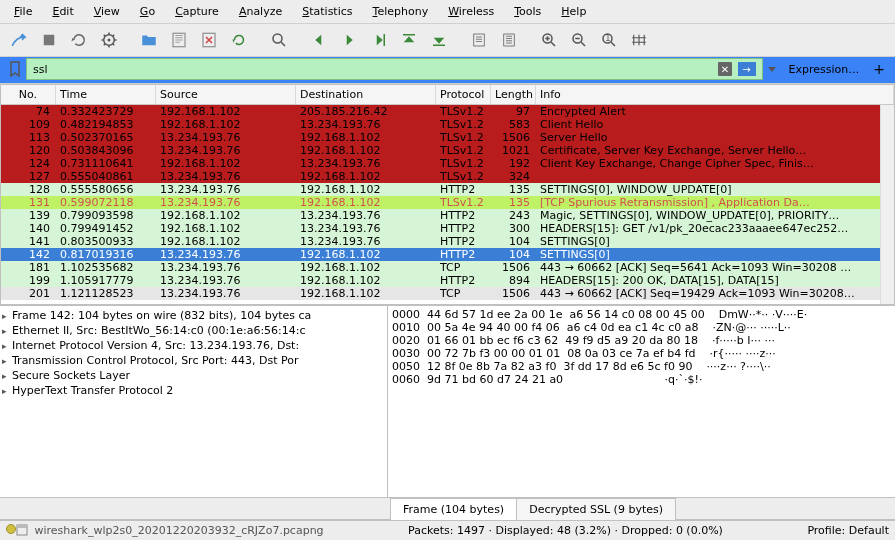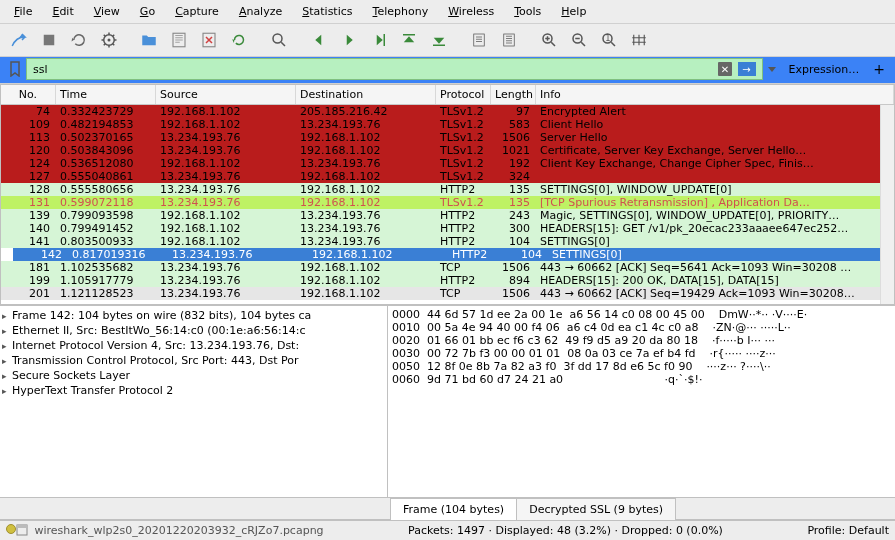--- a/index.html
+++ b/index.html
@@ -30,21 +30,21 @@
 .col-len { width: 45px; text-align: right; }
 .col-info { flex: 1; }
 .packet-rows { font-family: "Liberation Mono","DejaVu Sans Mono",monospace; font-size: 11.5px; line-height: 13px; }
 .prow { display: flex; white-space: nowrap; }
 .prow > div { padding: 0 4px; overflow: hidden; }
 .prow .col-no { text-align: right; padding-right: 6px; }
 .prow .col-len { padding-right: 6px; }
 .hl-blue { background: #b91c1c; }
 .hl-green { background: #d6f5d6; }
 .hl-black { background: #bef264; color: #d05050; }
-.hl-select { background: #3a7fd5; color: white; margin-left: 12px; }
+.hl-select { background: #3a7fd5; color: white; }
 .hl-gray { background: #e6e6e6; }
 .mid-section { display: flex; height: 192px; border-top: 1px solid #c0c0c0; background: white; }
 .tree-panel { width: 388px; border-right: 1px solid #c0c0c0; overflow: hidden; padding: 2px 0; }
 .tree-row { font-size: 11px; padding: 1px 4px 1px 2px; white-space: nowrap; overflow: hidden; display: flex; align-items: center; }
 .tree-row .arrow { display: inline-block; width: 10px; font-size: 9px; color: #555; }
 .hex-panel { flex: 1; overflow: hidden; font-family: "Liberation Mono","DejaVu Sans Mono", monospace; font-size: 11.5px; line-height: 13px; padding: 2px 4px; }
 .hex-row { white-space: pre; }
 .tabs { display: flex; background: #ededed; border-top: 1px solid #c0c0c0; }
 .tab { padding: 4px 12px; border: 1px solid #c0c0c0; border-bottom: none; background: #f5f5f5; margin-right: -1px; font-size: 11px; }
 .tab.active { background: white; }
@@ -267,21 +267,21 @@
             <div class="col-no">120</div>
             <div class="col-time">0.503843096</div>
             <div class="col-src">13.234.193.76</div>
             <div class="col-dst">192.168.1.102</div>
             <div class="col-proto">TLSv1.2</div>
             <div class="col-len">1021</div>
             <div class="col-info">Certificate, Server Key Exchange, Server Hello…</div>
           </div>
           <div class="prow hl-blue">
             <div class="col-no">124</div>
-            <div class="col-time">0.536512080</div>
+            <div class="col-time">0.731110641</div>
             <div class="col-src">192.168.1.102</div>
             <div class="col-dst">13.234.193.76</div>
             <div class="col-proto">TLSv1.2</div>
             <div class="col-len">192</div>
             <div class="col-info">Client Key Exchange, Change Cipher Spec, Finis…</div>
           </div>
           <div class="prow hl-blue">
             <div class="col-no">127</div>
             <div class="col-time">0.555040861</div>
             <div class="col-src">13.234.193.76</div>

